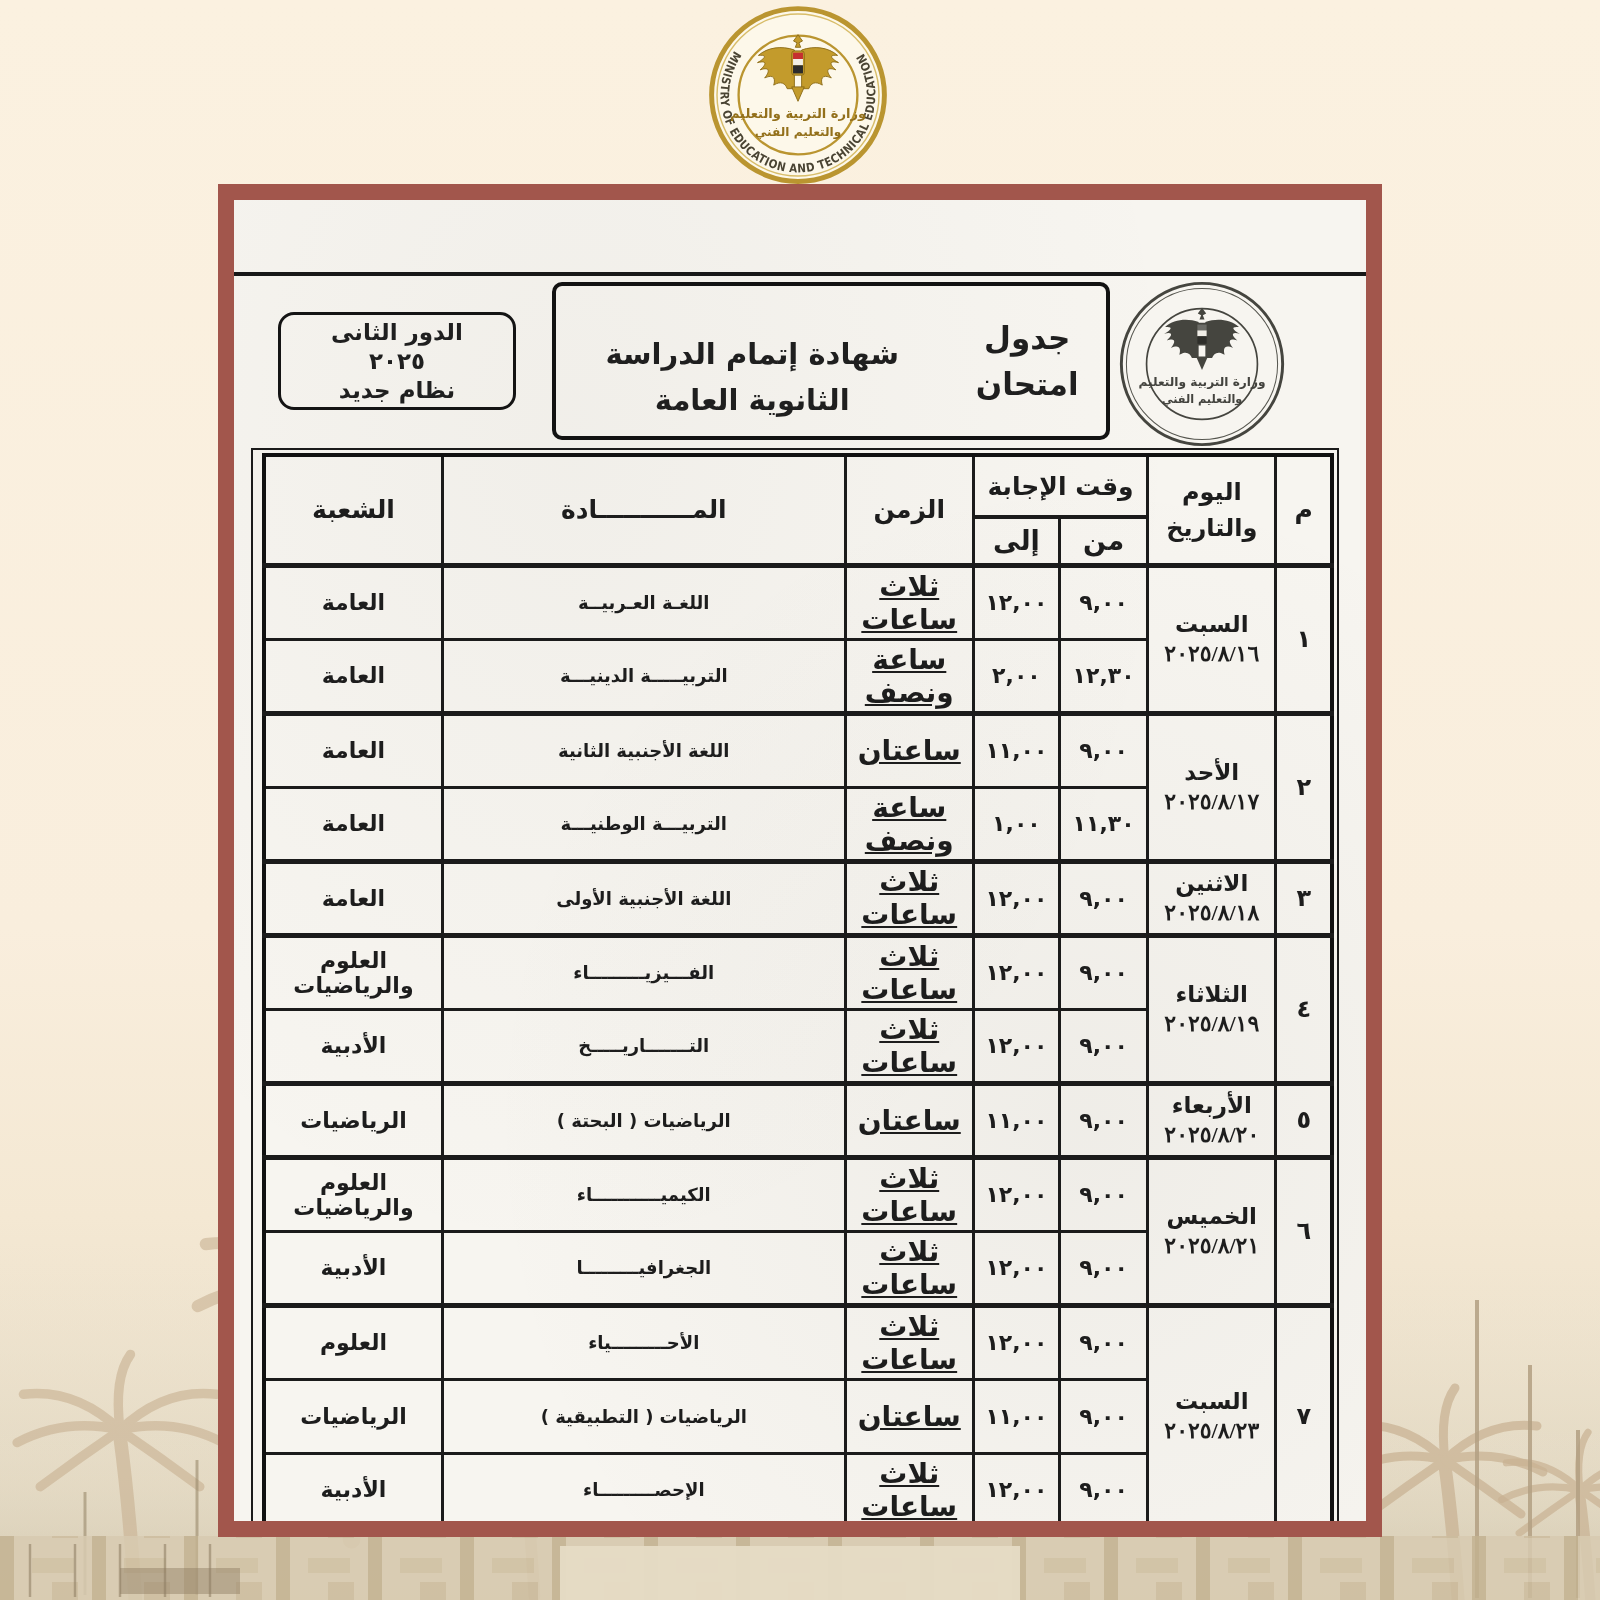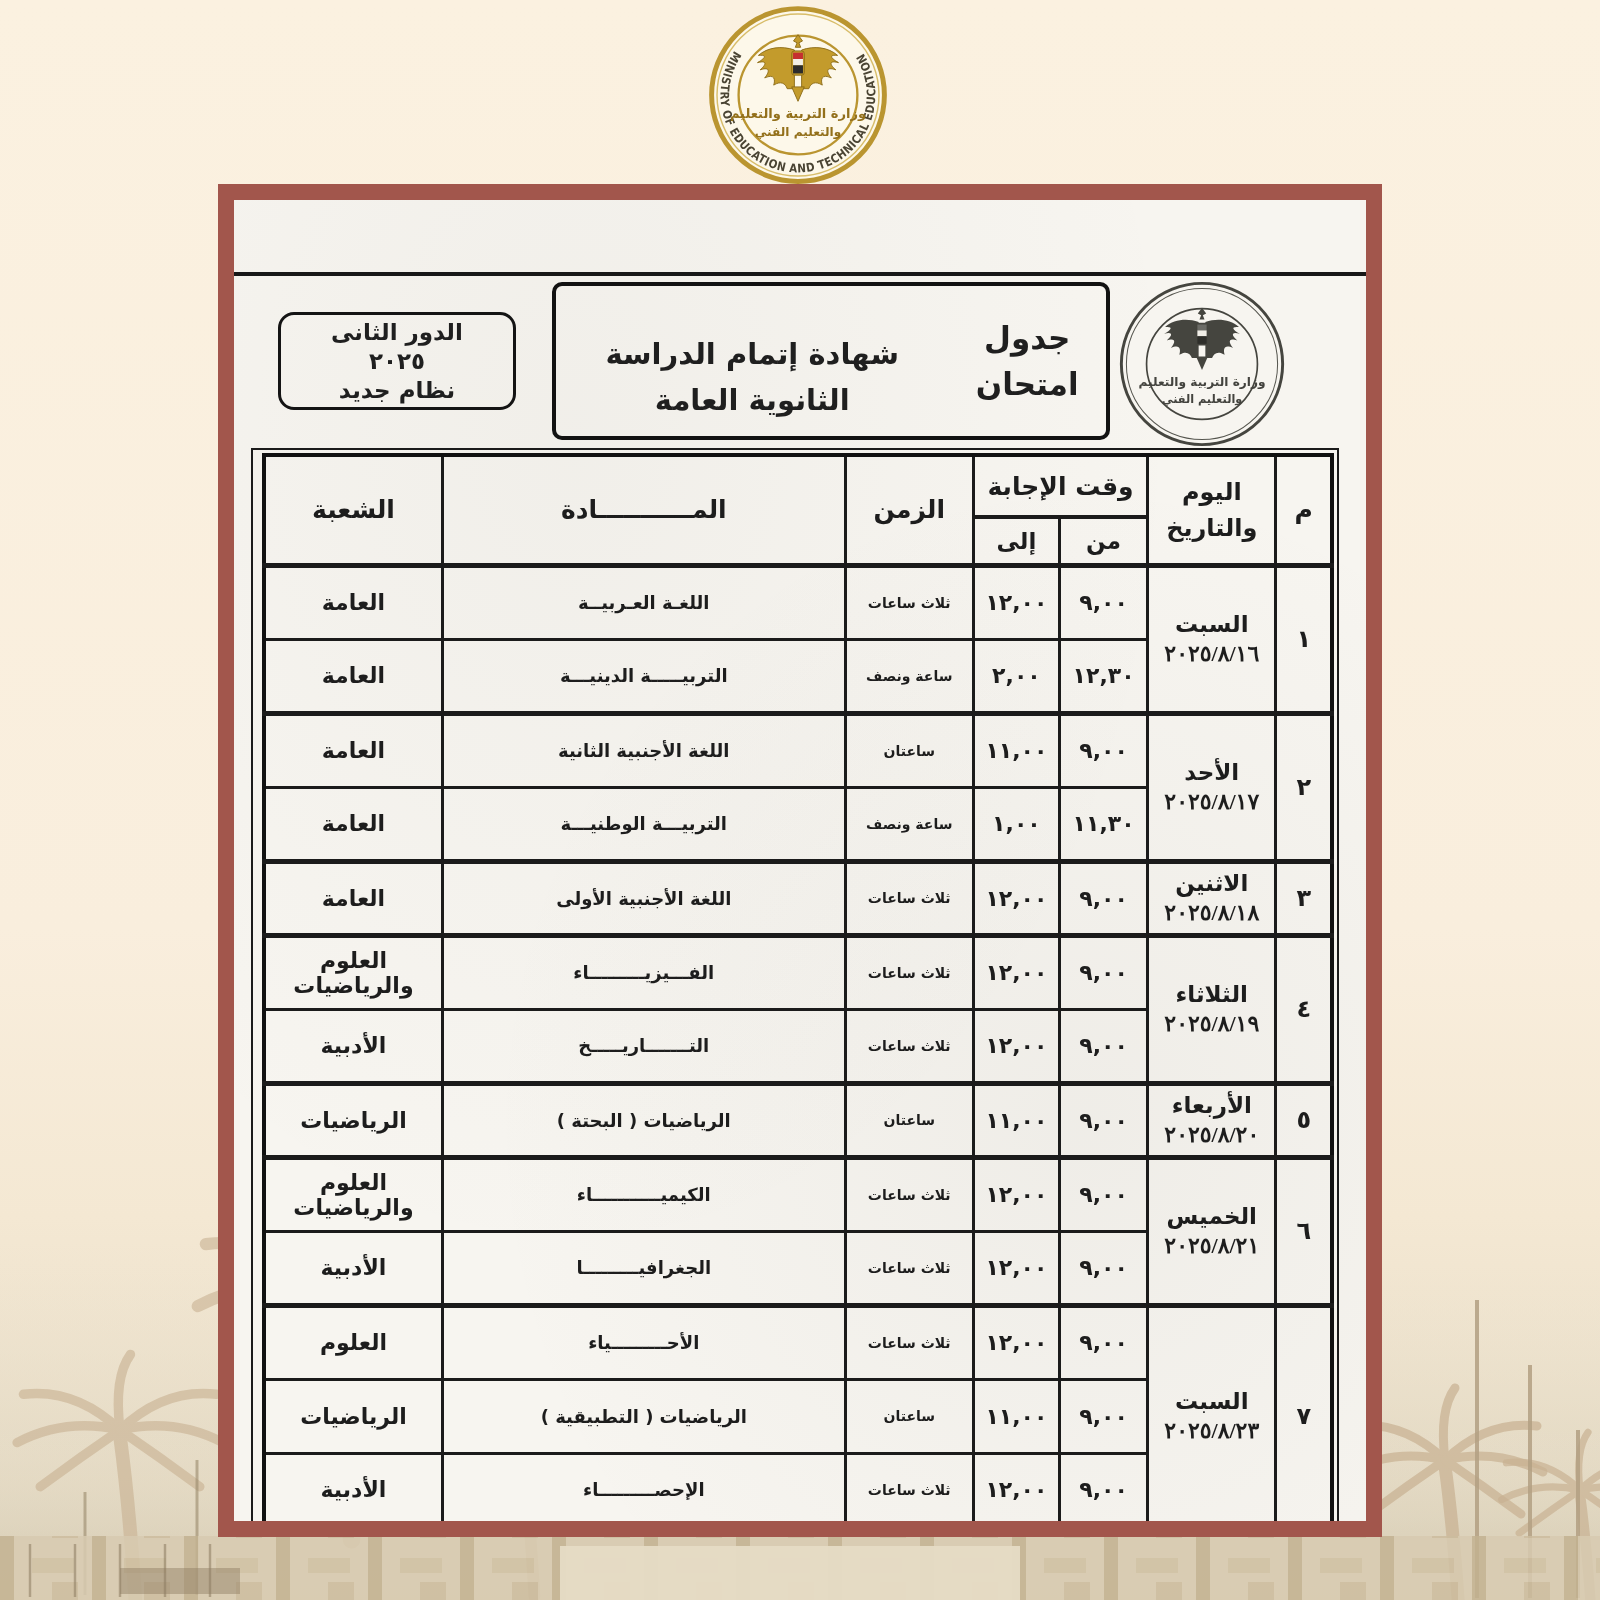--- a/index.html
+++ b/index.html
@@ -52,28 +52,28 @@
   }
   table.schedule{border-collapse:collapse;table-layout:fixed;width:1072px;border:4px solid #111;}
   .schedule th,.schedule td{
     border:3px solid #1b1b1b;text-align:center;vertical-align:middle;
     font-weight:bold;color:#1d1d1d;padding:0 2px;overflow:hidden;
   }
   .schedule thead tr.h1{height:62px;}
   .schedule thead tr.h2{height:48px;}
   .schedule thead th{font-size:25px;border-bottom-width:4px;}
   .schedule thead .h-daydate{white-space:pre-line;font-size:24px;line-height:36px;}
-  .schedule thead tr.h2 th{font-size:23px;}
+  .schedule thead tr.h2 th{font-size:27px;}
   .schedule tbody tr{height:74px;}
   .schedule tbody tr.group-start td{border-top-width:5px;}
   .serial-cell{font-size:24px;}
   .day-cell{font-size:23px;line-height:30px;}
   .day-cell .day-date{font-size:22px;font-family:Liberation Serif, serif;}
   .from-cell,.to-cell{font-size:22px;}
-  .duration-cell{font-size:14px;}
+  .duration-cell{font-size:28px;text-decoration:underline;}
   .subject-cell{font-size:18px;}
   .branch-cell{font-size:22px;}
 </style>
 </head>
 <body>
 
 <svg class="bg-photo" viewBox="0 0 1600 500" aria-hidden="true">
   <defs>
     <linearGradient id="skyg" x1="0" y1="0" x2="0" y2="1">
       <stop offset="0" stop-color="#efe6d2" stop-opacity="0"></stop>

